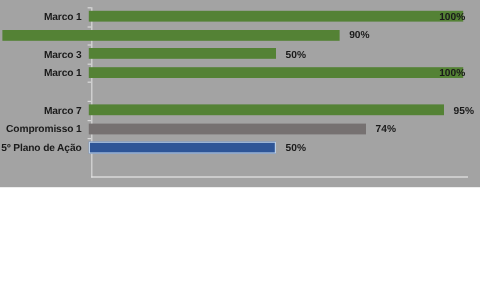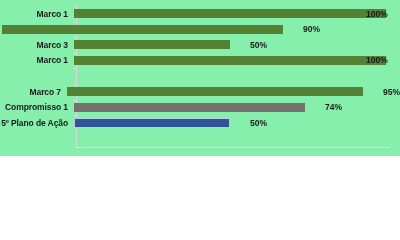--- a/index.html
+++ b/index.html
@@ -11,21 +11,21 @@
     width: 400px;
     height: 156px;
     font-family: "Liberation Sans", sans-serif;
     overflow: hidden;
   }
 
   #chart-root {
     position: relative;
     width: 400px;
     height: 156px;
-    background: #86efac;
+    background: #a3a3a3;
     box-sizing: border-box;
   }
 
   
   .axis-line {
     position: absolute;
     left: 76px;
     top: 6px;
     width: 1px;
     height: 142px;
@@ -94,21 +94,21 @@
   .bar.green  { background: #548235; }
   .bar.gray   { background: #767171; }
   .bar.blue   { background: #2e5597; border: 1px solid #b8cce4; box-sizing: border-box; height: 10px; }
 
   .val-label {
     font-size: 8.5px;
     font-weight: bold;
     color: #1a1a1a;
     line-height: 1;
     white-space: nowrap;
-    margin-left: 20px;
+    margin-left: 8px;
     flex: 0 0 auto;
   }
   .val-label.overlap {
     margin-left: -20px;
     color: #1a1a1a;
   }
 </style>
 </head>
 <body>
 

